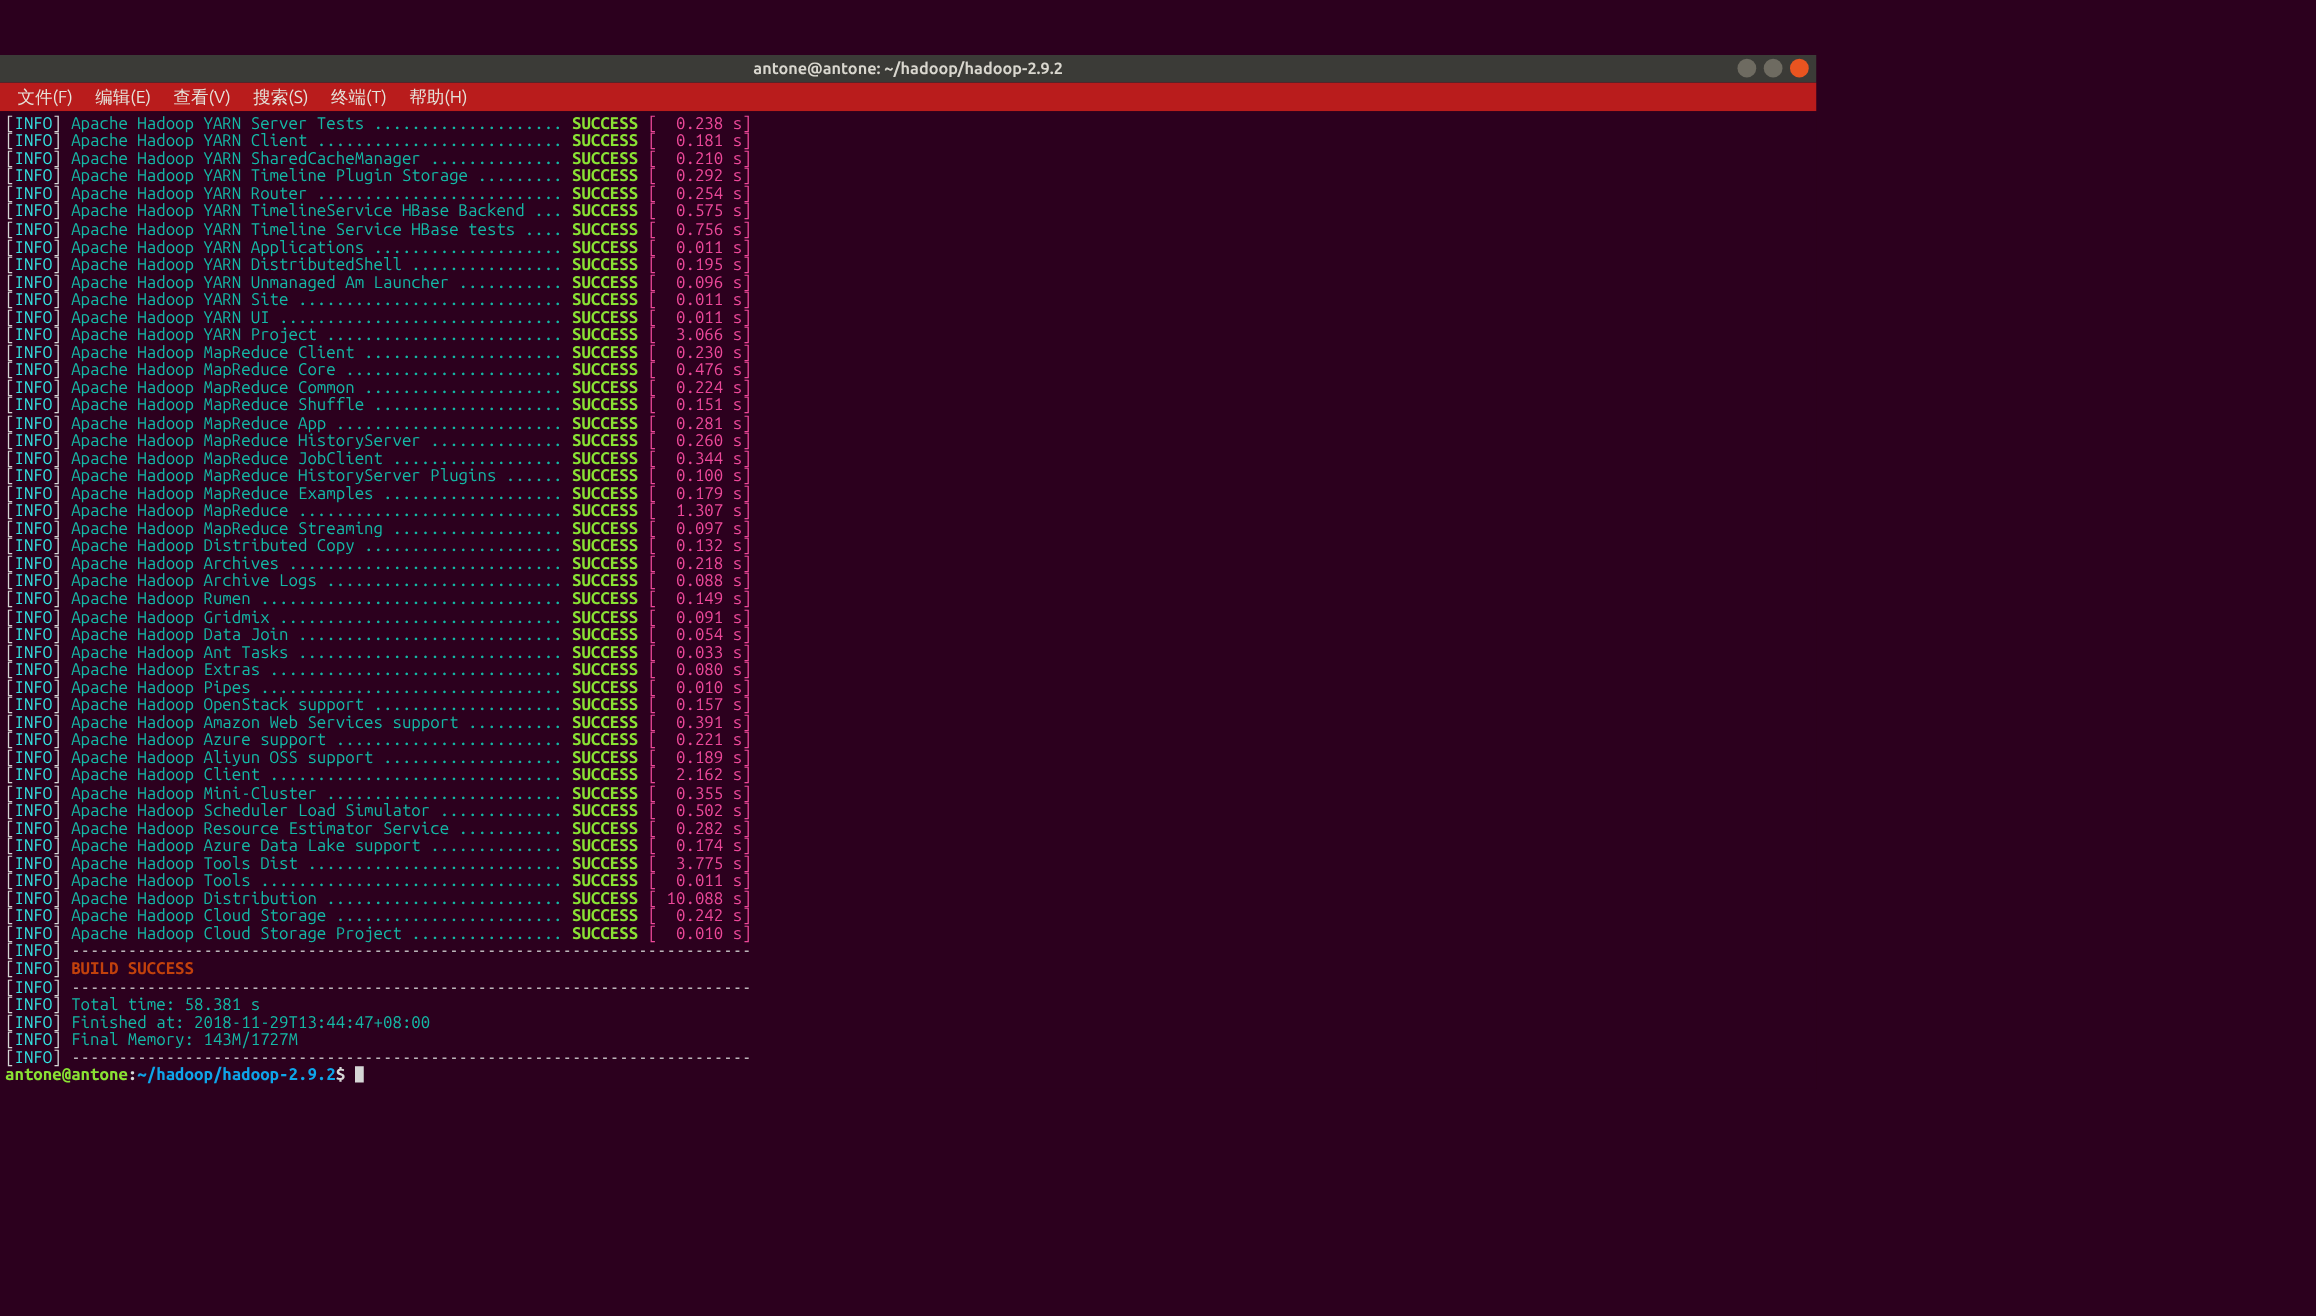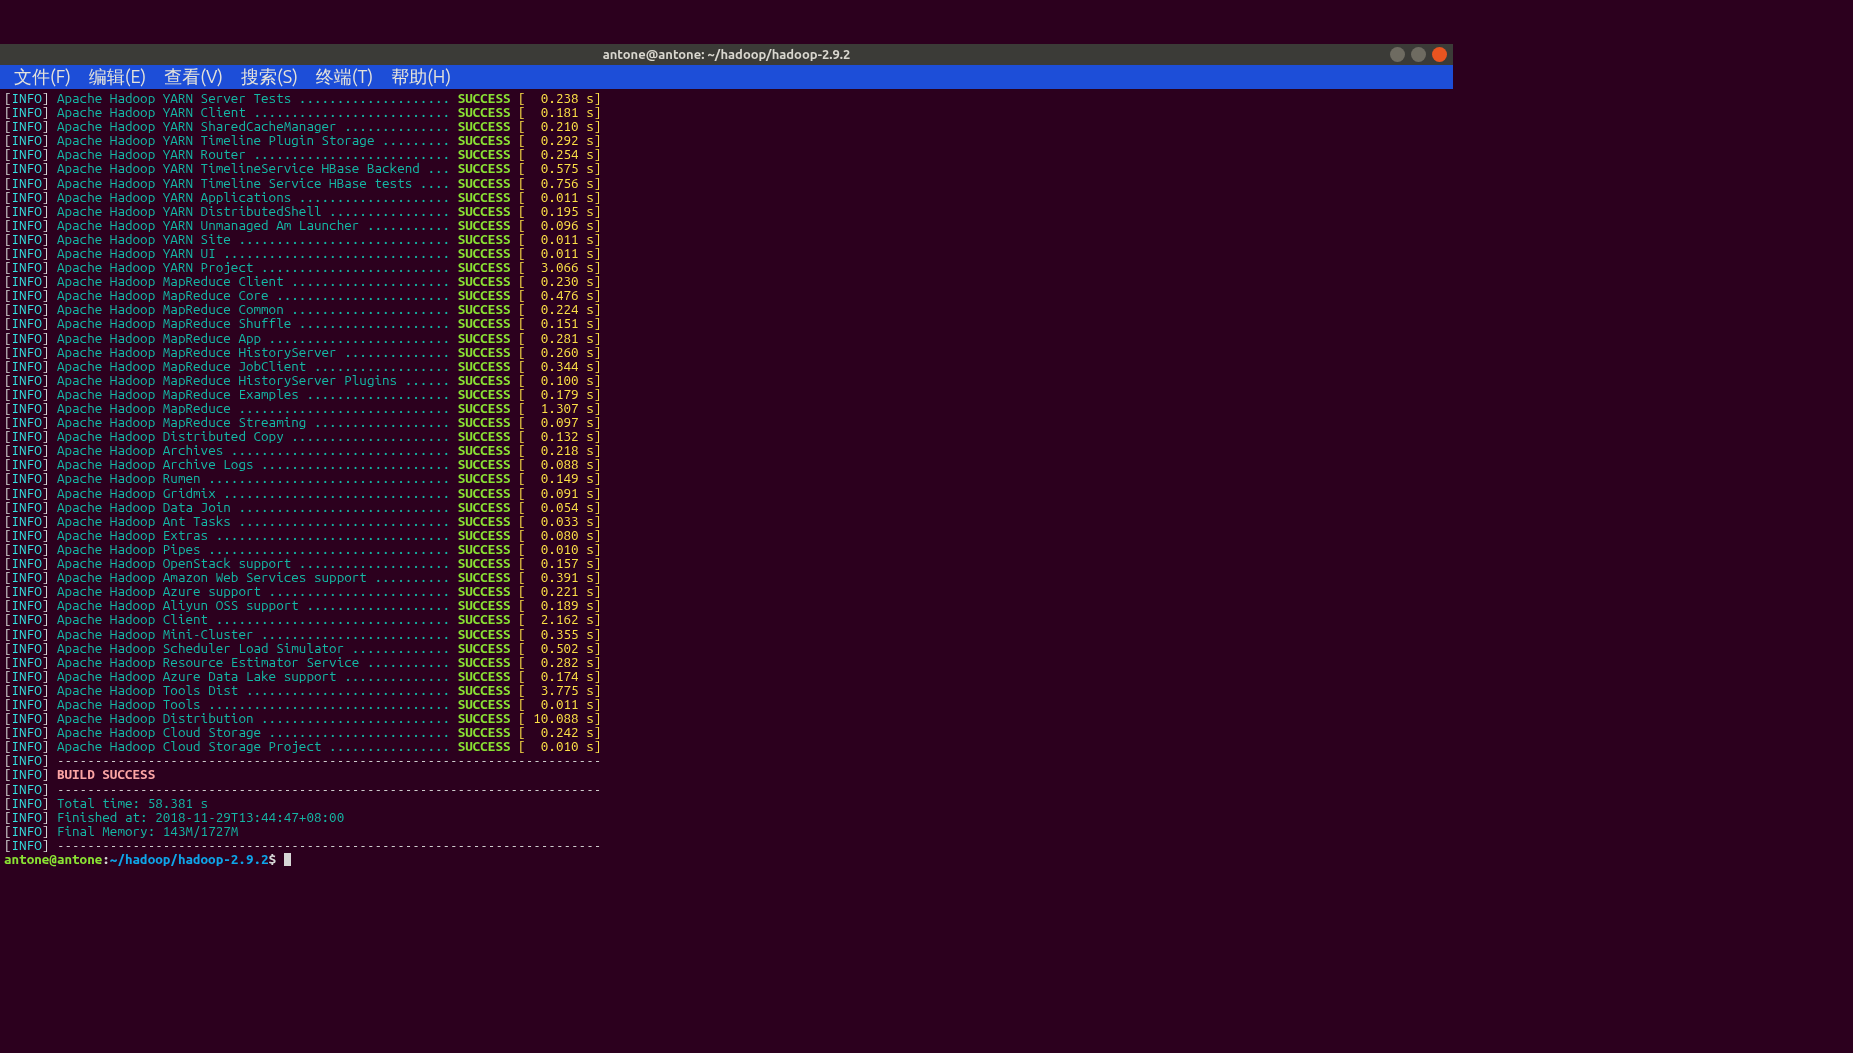--- a/index.html
+++ b/index.html
@@ -50,49 +50,49 @@
     align-items: center;
     justify-content: center;
     font-size: 9px;
     color: #3a3a36;
   }
   .win-min { background: #6e6b61; }
   .win-max { background: #6e6b61; }
   .win-close { background: #e95420; }
   .menubar {
     height: 24px;
-    background: #1d4ed8;
+    background: #b91c1c;
     display: flex;
     align-items: center;
     padding: 0 6px;
     gap: 2px;
     font-family: "Ubuntu", sans-serif;
-    font-size: 18px;
+    font-size: 14px;
     color: #e5e3da;
     text-align: center;
   }
   .menubar .menu-item {
     padding: 2px 8px;
     cursor: default;
   }
   .terminal {
     flex: 1;
     background: #2c001e;
     padding: 2px 4px 4px 4px;
     line-height: 14.1px;
     white-space: pre;
     letter-spacing: 0px;
   }
   .line { white-space: pre; }
   .br   { color: #d6d6d6; }
   .info { color: #34e2e2; }      
   .proj { color: #14b8a6; }
   .succ { color: #8ae234; font-weight: bold; }  
-  .buildsucc { color: #fca5a5; font-weight: bold; text-align: right; }
-  .time { color: #fde047; }
+  .buildsucc { color: #c2410c; font-weight: bold; text-align: right; }
+  .time { color: #ec4899; }
   .prompt-user { color: #8ae234; font-weight: bold; }
   .prompt-sep  { color: #d6d6d6; font-weight: bold;}
   .prompt-path { color: #0ea5e9; font-weight: bold; }
   .cursor {
     display: inline-block;
     width: 7px;
     height: 13px;
     background: #d6d6d6;
     vertical-align: text-bottom;
     margin-bottom: 1px;

